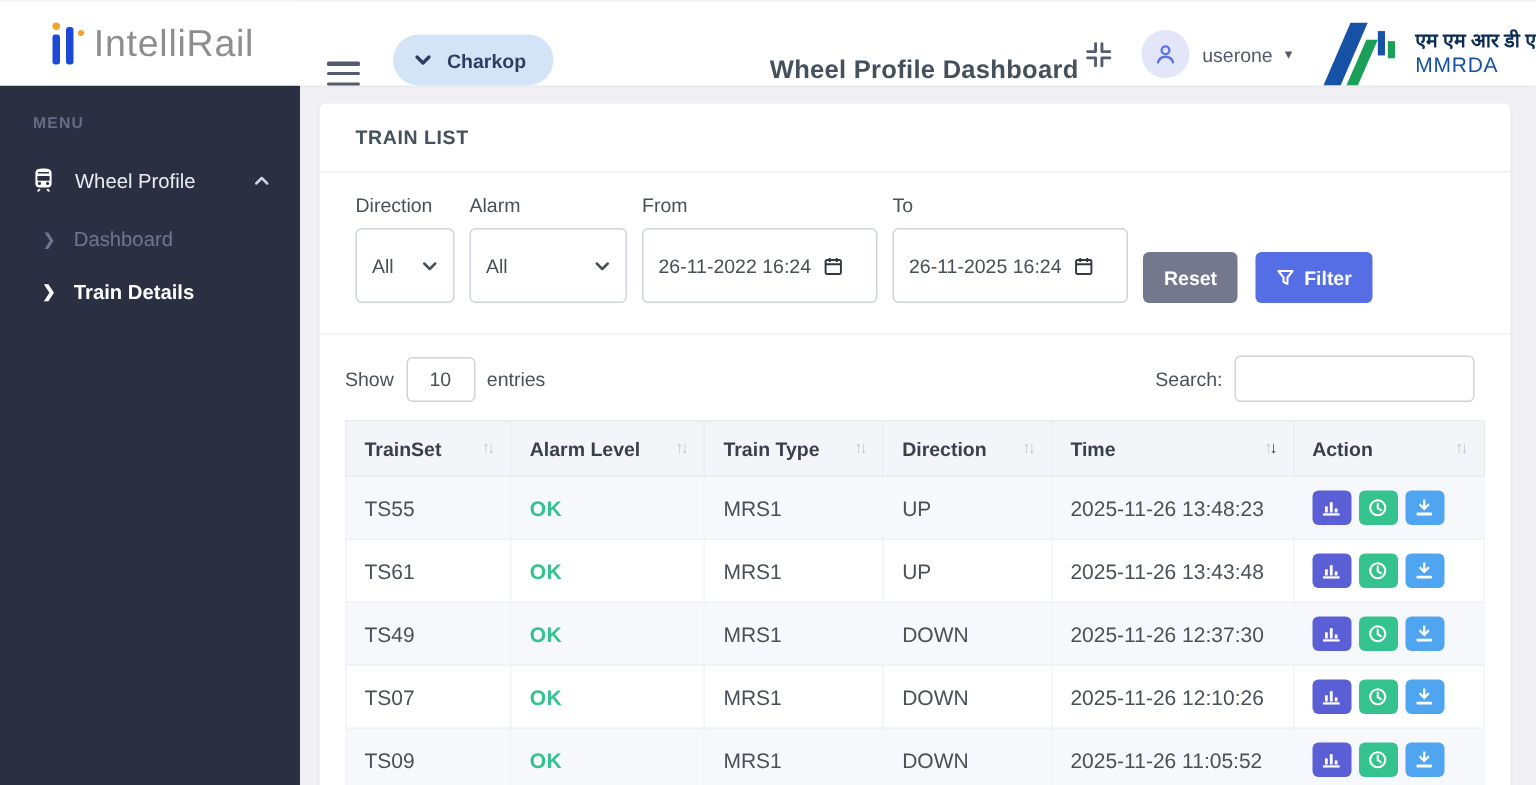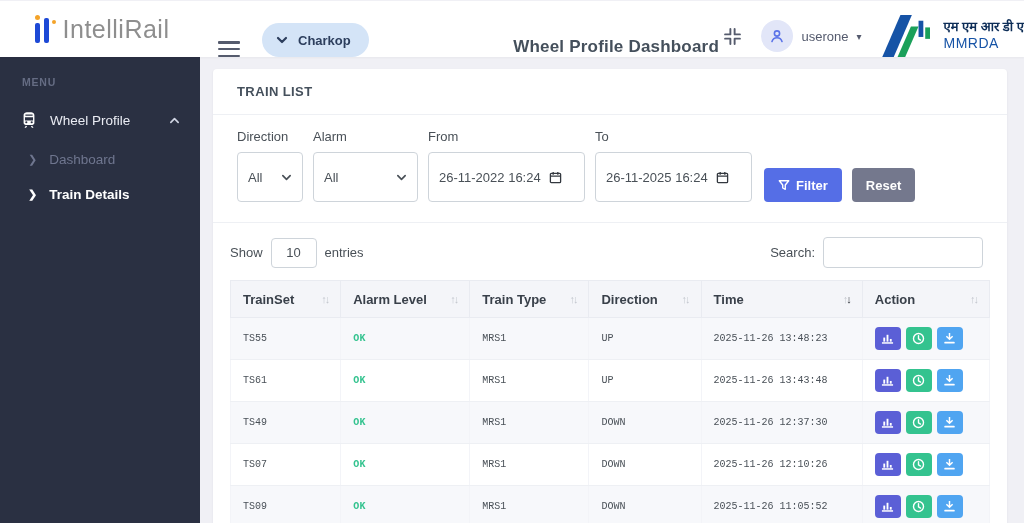--- a/index.html
+++ b/index.html
@@ -76,21 +76,21 @@
   .table-wrap { padding:0 17px 10px; }
   table { width:100%; border-collapse:collapse; table-layout:fixed; }
   thead th { background:#f4f5f9; border:1px solid #e9ebf1; border-left:none; border-right:1px solid #e9ebf1;
     padding:10px 12px; text-align:left; font-size:13px; color:#39404a; font-weight:bold; height:37px; }
   thead th:first-child { border-left:1px solid #e9ebf1; }
   .th-inner { display:flex; align-items:center; }
   .sort { margin-left:auto; font-size:11px; letter-spacing:-2px; color:#9aa0aa; }
   .sort .up, .sort .down { opacity:.55; }
   .sort-desc .down { opacity:1; color:#33383f; font-weight:bold; }
   tbody td { padding:0 12px; height:42px; border-bottom:1px solid #eef0f4; border-right:1px solid #f3f4f8;
-    font-size:10px; color:#495057;font-family:Liberation Mono, monospace; }
+    font-size:14px; color:#495057; }
   tbody td:first-child { border-left:1px solid #f3f4f8; }
   tbody tr.odd { background:#f7f8fb; }
   tbody tr.even { background:#fff; }
   .ok { color:#34c38f; font-weight:bold; letter-spacing:.3px; }
   .actions { display:flex; gap:5px; }
   .act { width:26px; height:23px; border:none; border-radius:4px; display:flex; align-items:center; justify-content:center; cursor:pointer; }
   .act-chart { background:#5b5fd6; }
   .act-history { background:#34c38f; }
   .act-download { background:#50a5f1; }
 </style>
@@ -216,28 +216,28 @@
       <div class="fgroup">
         <span class="flabel">To</span>
         <div class="control datebox">
           <span>26-11-2025 16:24</span>
           <svg width="13" height="13" viewBox="0 0 14 14" fill="none" stroke="#33383f" stroke-width="1.4">
               <rect x="1.5" y="2.5" width="11" height="10" rx="1"></rect>
               <path d="M1.5 5.5h11M4.5 1v3M9.5 1v3"></path>
             </svg>
         </div>
       </div>
+      <button class="btn btn-reset">
+        <span>Reset</span>
+      </button>
       <button class="btn btn-filter">
         <svg width="12" height="12" viewBox="0 0 14 14" fill="none" stroke="#fff" stroke-width="1.6" stroke-linejoin="round">
             <path d="M1.5 2h11L8.5 7v5l-3-1.5V7z"></path>
           </svg>
         <span>Filter</span>
-      </button>
-      <button class="btn btn-reset">
-        <span>Reset</span>
       </button>
     </div>
 
     <div class="subdivider"></div>
 
     <div class="table-controls">
       <div class="show-group">
         <span>Show</span>
         <input class="entries-input" value="10" style="">
         <span>entries</span>

